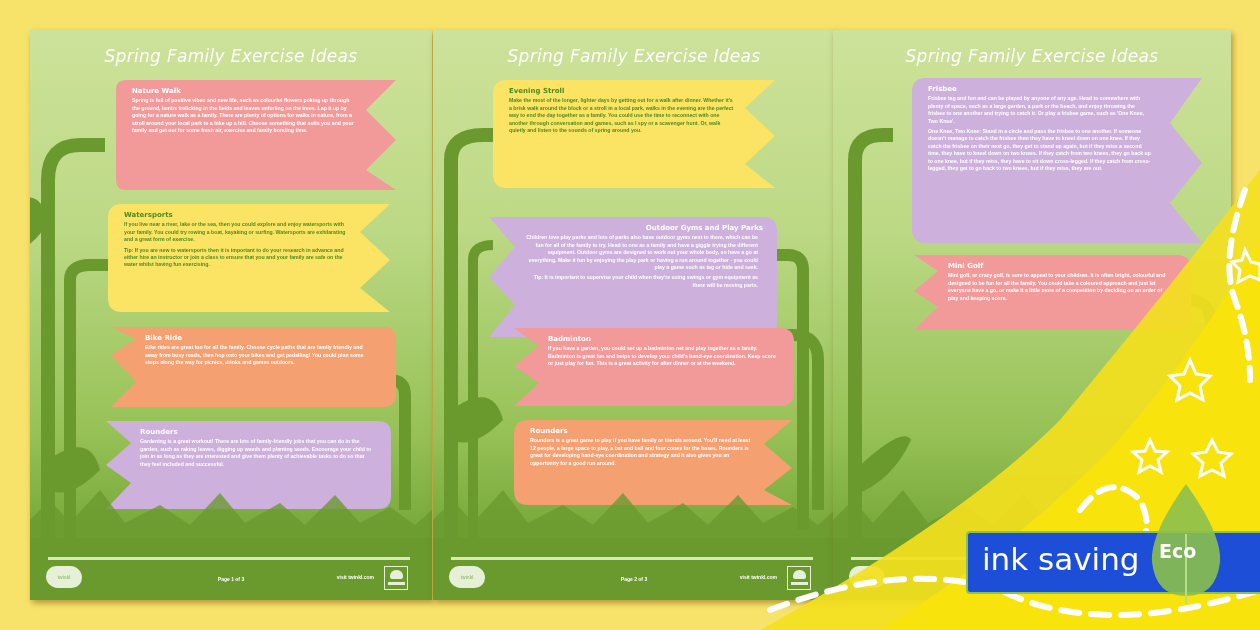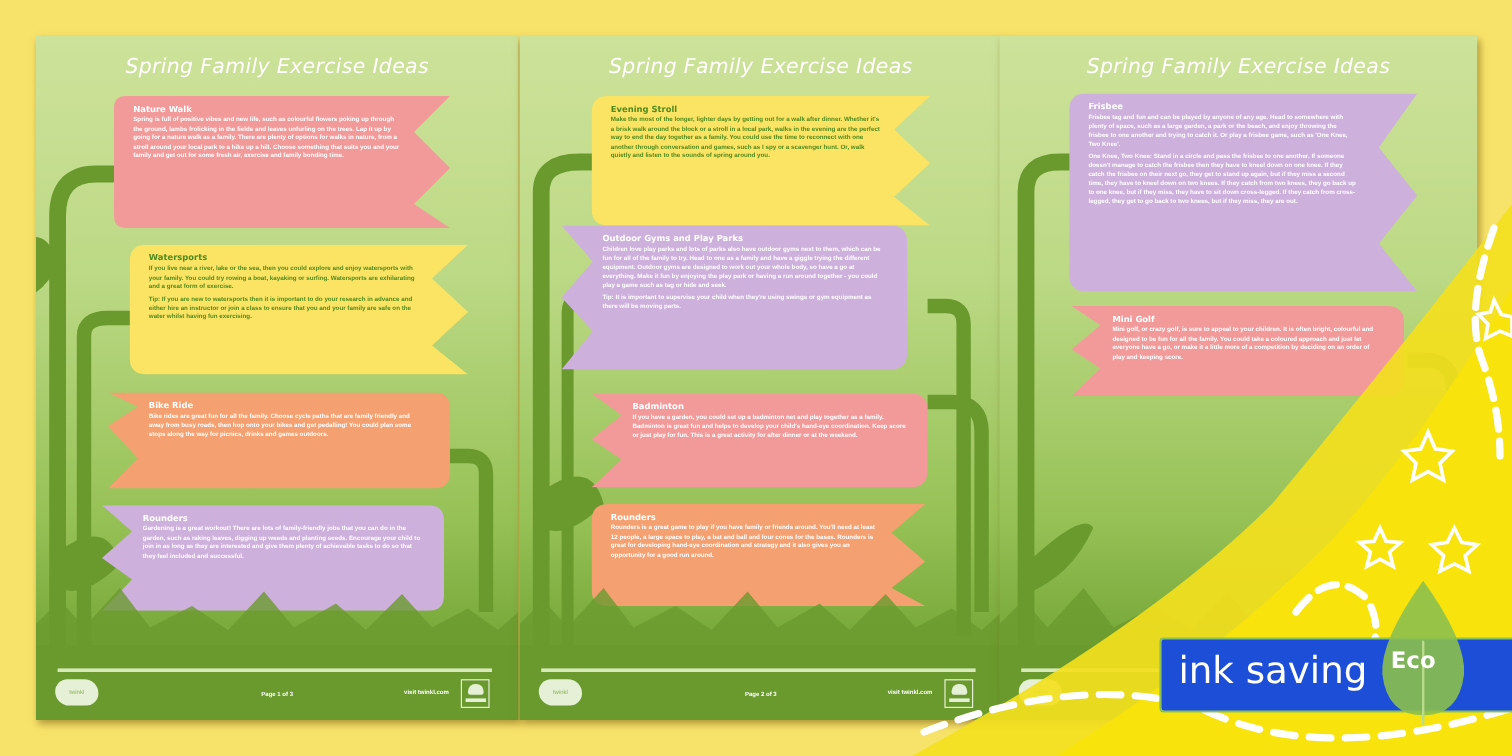--- a/index.html
+++ b/index.html
@@ -74,21 +74,21 @@
   }
   .card .shape { position: absolute; inset: 0; z-index: 0; }
   .card .content { position: relative; z-index: 1; }
   .card .heading {
     font-family: "DejaVu Sans", sans-serif;
     font-weight: bold;
     font-size: 7px;
     margin-bottom: 2px;
   }
   .card p { margin-bottom: 3px; font-weight: bold; }
-  .white-text { color: #ffffff; }
+  .white-text { color: #ffffff; margin-left: 21px; }
   .green-text { color: #4f8a1e; }
 
   .eco-area { position: absolute; left: 0; top: 0; width: 1260px; height: 630px; pointer-events: none; }
   .eco-banner {
     position: absolute; left: 966px; top: 531px; width: 302px; height: 63px;
     background: #1d4ed8;
     border: 2px solid #88c257;
     border-right: none;
     border-radius: 4px 0 0 4px;
   }
@@ -184,21 +184,21 @@
   <div class="card green-text" style="left:60px;top:50px;width:282px;height:108px;">
     <svg class="shape" viewBox="0 0 282 108" preserveAspectRatio="none">
         <path d="M14 0 L282 0 L252 28 L282 56 L252 84 L282 108 L14 108 Q0 108 0 94 L0 14 Q0 0 14 0 Z" fill="#fbe464"></path>
       </svg>
     <div class="content">
       <div class="heading">Evening Stroll</div>
       <p style="width:225px;">Make the most of the longer, lighter days by getting out for a walk after dinner. Whether it's a brisk walk around the block or a stroll in a local park, walks in the evening are the perfect way to end the day together as a family. You could use the time to reconnect with one another through conversation and games, such as I spy or a scavenger hunt. Or, walk quietly and listen to the sounds of spring around you.</p>
     </div>
   </div>
 
-  <div class="card white-text" style="left:35px;top:158px;width:288px;height:120px;">
+  <div class="card white-text" style="left:35px;top:187px;width:288px;height:120px;text-align:right;">
     <svg class="shape" viewBox="0 0 288 120" preserveAspectRatio="none">
         <path d="M0 0 L274 0 Q288 0 288 14 L288 106 Q288 120 274 120 L0 120 L26 88 L0 60 L26 30 Z" fill="#cdb0dc"></path>
       </svg>
     <div class="content" style="padding-left:18px;">
       <div class="heading">Outdoor Gyms and Play Parks</div>
       <p style="width:235px;">Children love play parks and lots of parks also have outdoor gyms next to them, which can be fun for all of the family to try. Head to one as a family and have a giggle trying the different equipment. Outdoor gyms are designed to work out your whole body, so have a go at everything. Make it fun by enjoying the play park or having a run around together - you could play a game such as tag or hide and seek.</p>
       <p style="width:235px;">Tip: It is important to supervise your child when they're using swings or gym equipment as there will be moving parts.</p>
     </div>
   </div>
 

